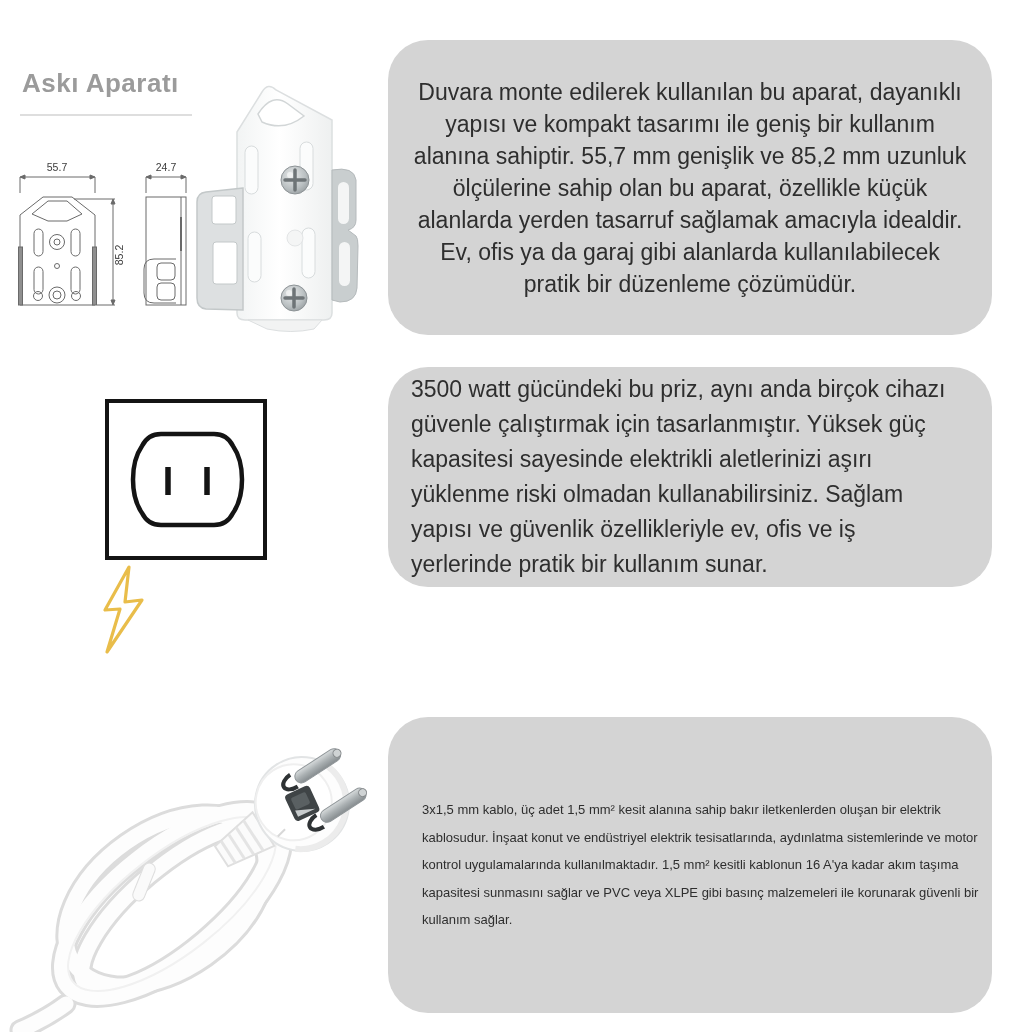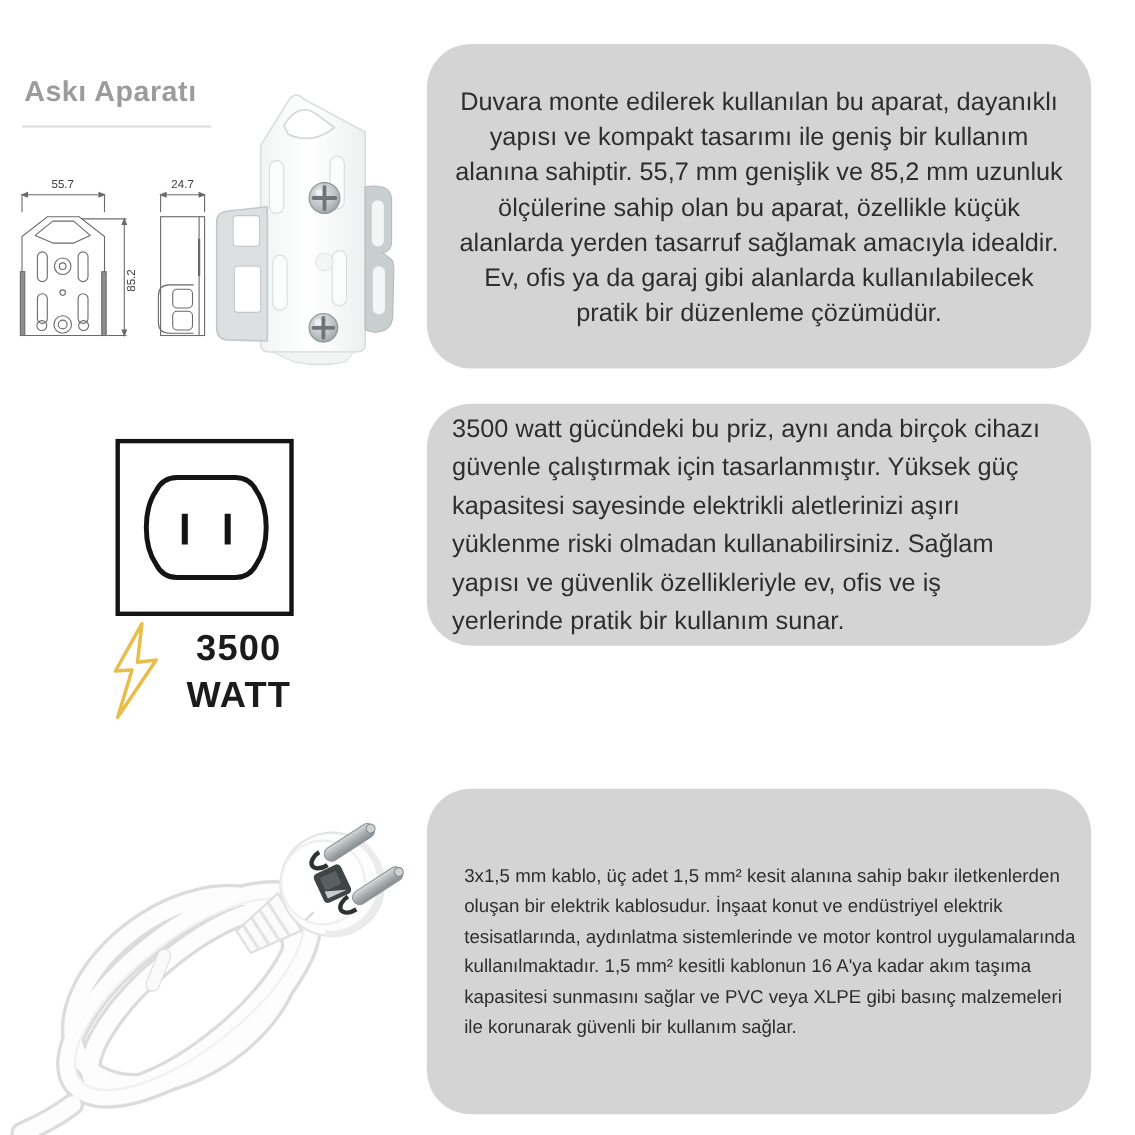--- a/index.html
+++ b/index.html
@@ -26,21 +26,21 @@
     background:#d4d4d4;border-radius:40px;
     display:flex;align-items:center;
     color:#2e2e2e;
     box-sizing:border-box;
   }
   .bubble-1{top:40px;height:295px;padding:10px 24px;
     font-size:23px;line-height:32px;text-align:center;justify-content:center;}
   .bubble-2{top:367px;height:220px;padding:10px 30px 10px 23px;
     font-size:23px;line-height:35px;text-align:left;}
   .bubble-3{top:717px;height:296px;padding:10px 13px 10px 34px;
-    font-size:17px;line-height:27.5px;text-align:left;}
+    font-size:13px;line-height:27.5px;text-align:left;}
   
   .tech-drawing{left:10px;top:155px;width:185px;height:160px;}
   .bracket-render{left:188px;top:70px;width:205px;height:264px;}
   .dim-text{font-size:10.5px;fill:#3c3c3c;font-family:"Liberation Sans","DejaVu Sans",sans-serif;}
   
   .outlet-box{
     left:105px;top:399px;width:154px;height:153px;
     border:4px solid #141414;background:#ffffff;
   }
   .lightning{left:97px;top:563px;width:56px;height:94px;}
@@ -165,24 +165,20 @@
       <path d="M52,31 H105 Q118,31 124,43 Q133,56 133,76.5 Q133,97 124,110 Q118,122 105,122 H52 Q39,122 33,110 Q24,97 24,76.5 Q24,56 33,43 Q39,31 52,31 Z" fill="none" stroke="#141414" stroke-width="4.5"></path>
       <line x1="59" y1="64" x2="59" y2="92" stroke="#141414" stroke-width="5.5"></line>
       <line x1="98" y1="64" x2="98" y2="92" stroke="#141414" stroke-width="5.5"></line>
     </svg>
   </div>
 
   <svg class="abs lightning" viewBox="0 0 56 94">
     <path d="M32,4 L8,47 L23,46 L10,89 L45,37 L28,39 Z" fill="#ffffff" stroke="#e9bd4a" stroke-width="3.2" stroke-linejoin="round"></path>
   </svg>
 
-  <div class="abs watt-text">
-    <div>3500</div>
-    <div>WATT</div>
-  </div>
 
   <div class="abs bubble bubble-2">
     <div>3500 watt gücündeki bu priz, aynı anda birçok cihazı güvenle çalıştırmak için tasarlanmıştır. Yüksek güç kapasitesi sayesinde elektrikli aletlerinizi aşırı yüklenme riski olmadan kullanabilirsiniz. Sağlam yapısı ve güvenlik özellikleriyle ev, ofis ve iş yerlerinde pratik bir kullanım sunar.</div>
   </div>
 
   <svg class="abs cable-photo" viewBox="0 0 400 320">
     <defs>
       <linearGradient id="pinG" x1="0" y1="0" x2="0" y2="1">
         <stop offset="0" stop-color="#d7dbdc"></stop>
         <stop offset="0.5" stop-color="#aab0b2"></stop>

